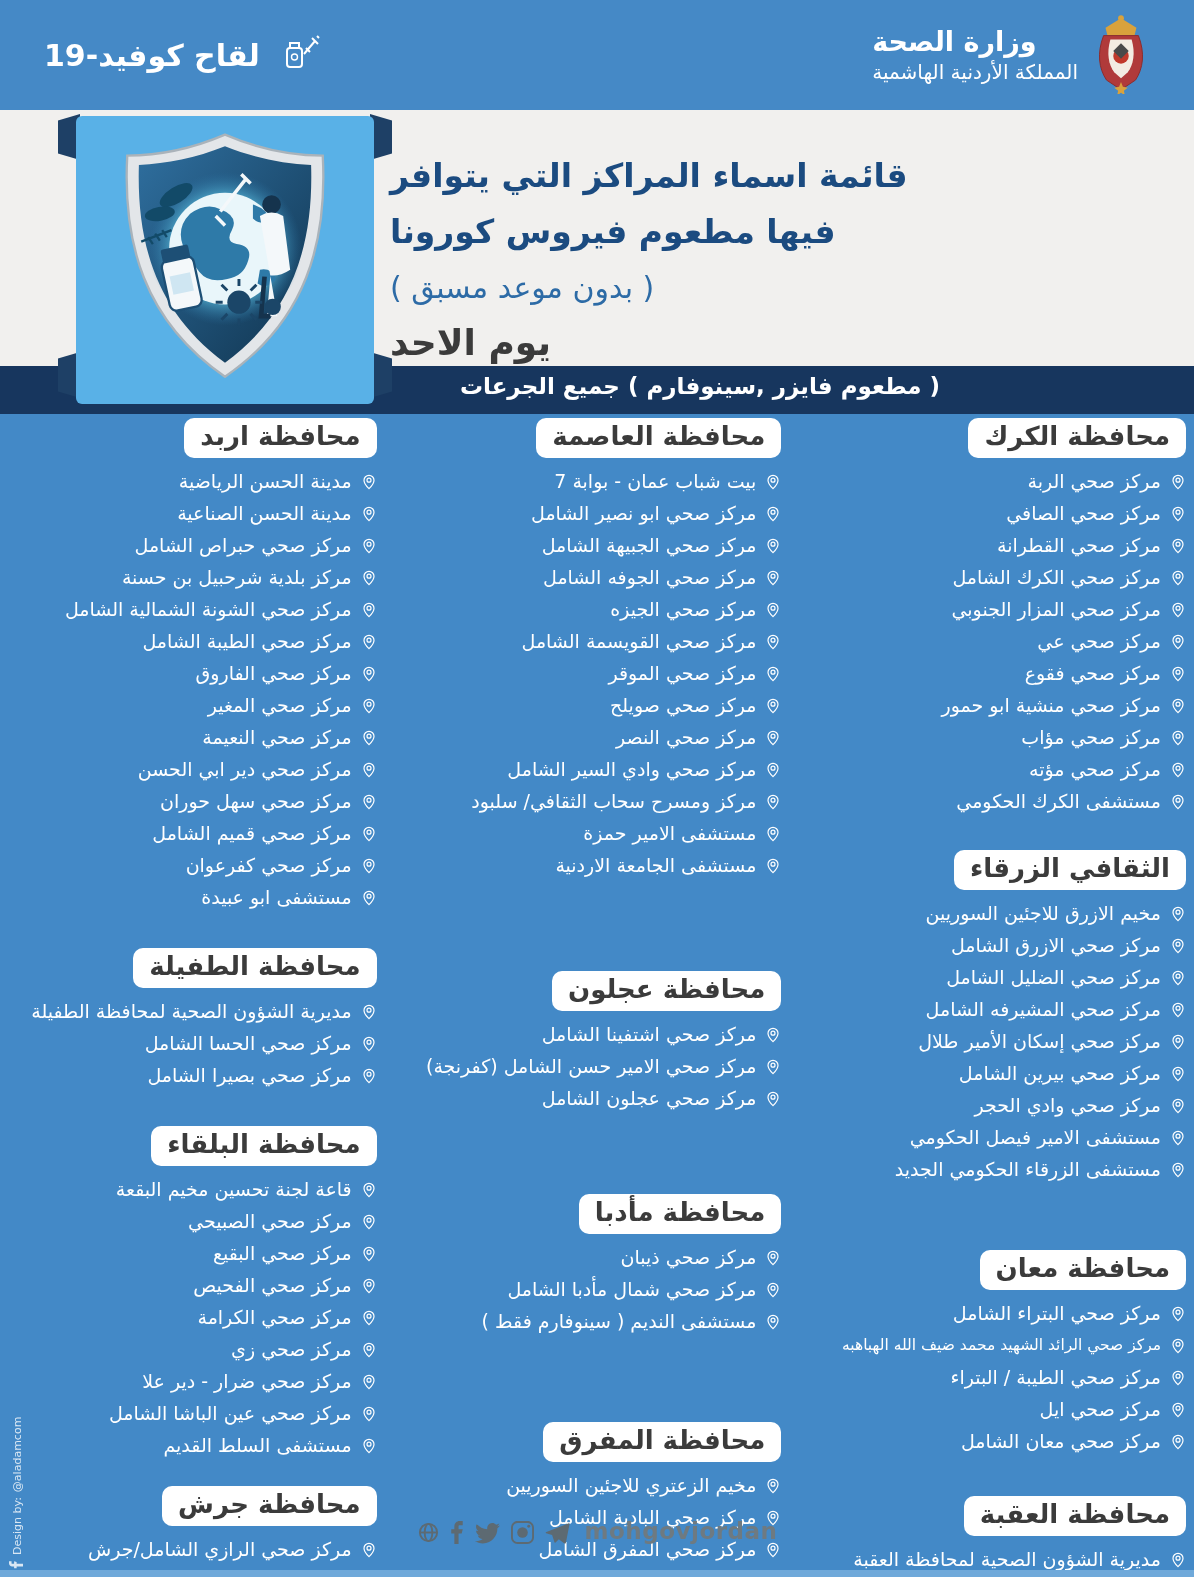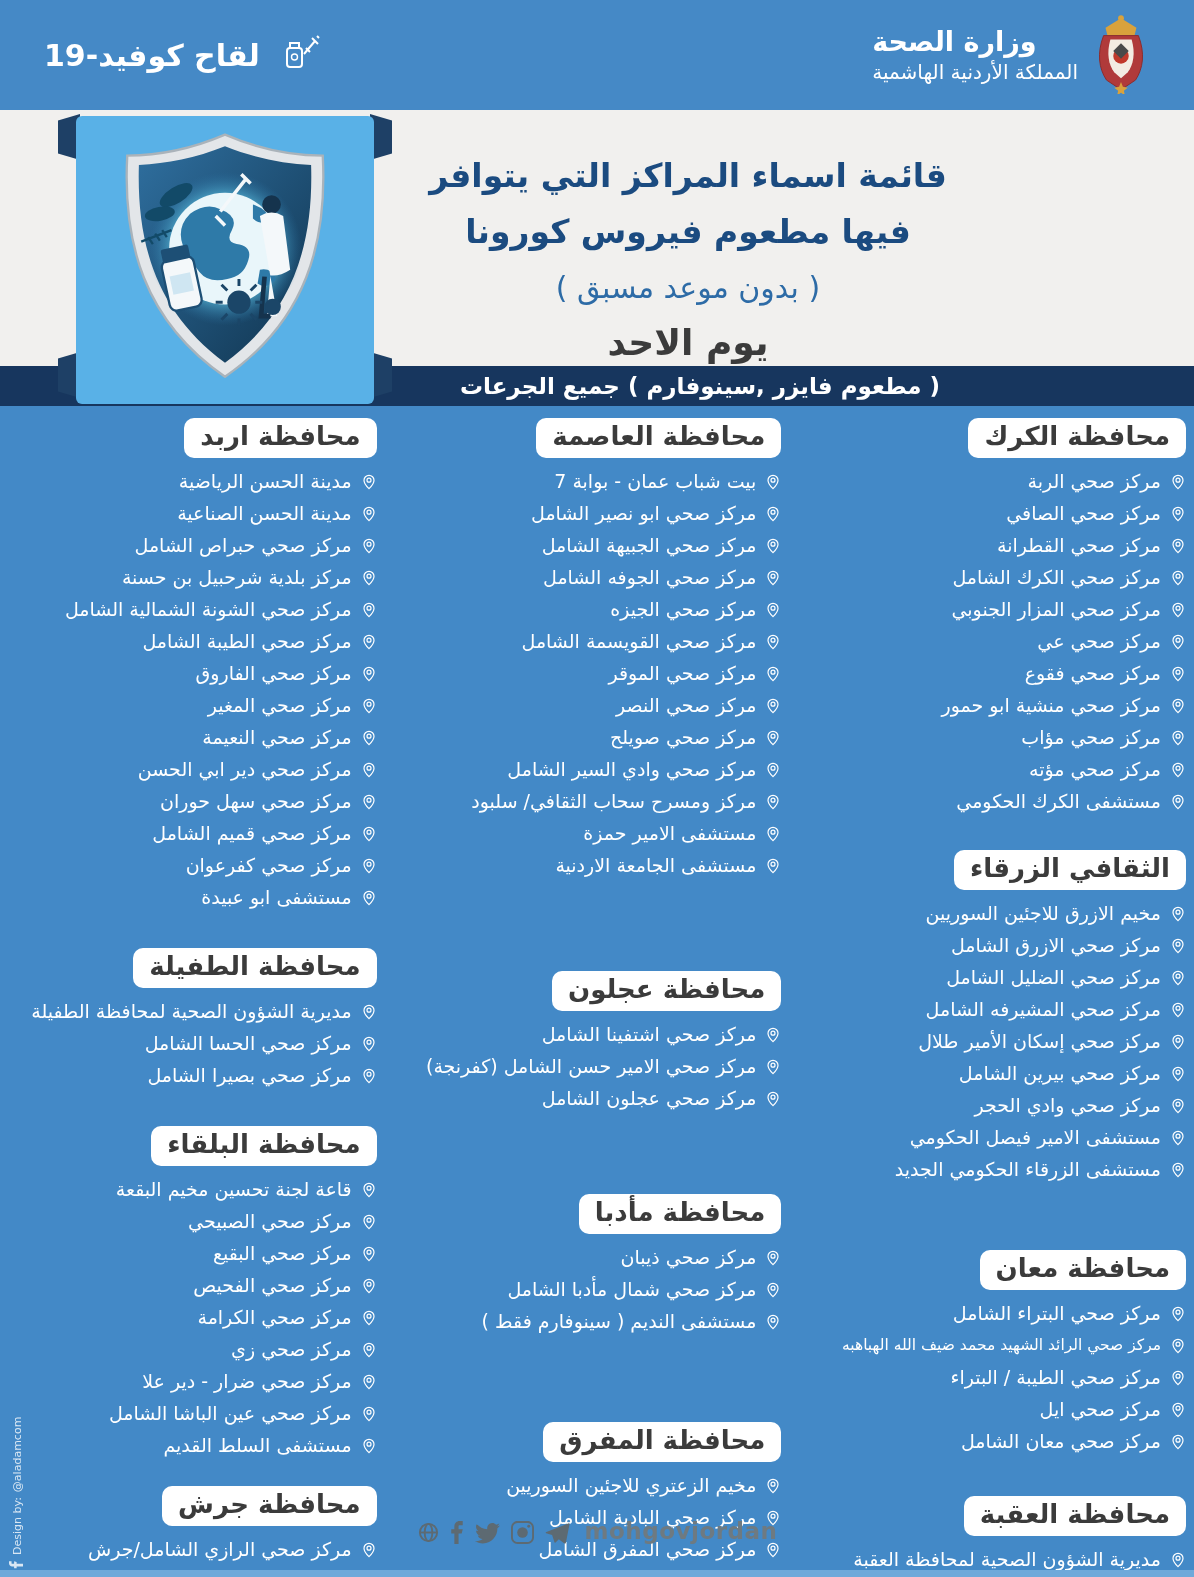--- a/index.html
+++ b/index.html
@@ -8,25 +8,25 @@
   
   .topbar{position:absolute;top:0;left:0;right:0;height:110px;background:#4589c6;
           display:flex;align-items:center;justify-content:space-between;padding:0 44px;box-sizing:border-box;}
   .ministry{display:flex;align-items:center;gap:14px;}
   .ministry-text{text-align:left;color:#ffffff;direction:rtl;}
   .ministry-name{font-size:27px;font-weight:bold;line-height:1.25;}
   .kingdom-name{font-size:20px;line-height:1.3;}
   .covid{display:flex;align-items:center;gap:22px;color:#fff;font-size:30px;font-weight:bold;}
   
   .hero{position:absolute;top:110px;left:0;right:0;height:256px;background:#f1f0ee;}
-  .titles{position:absolute;top:148px;left:378px;width:620px;text-align:center;}
+  .titles{position:absolute;top:148px;left:390px;width:620px;text-align:left;}
   .t1,.t2{font-size:33px;font-weight:bold;color:#1b4b80;line-height:56px;}
   .t3{font-size:30px;color:#2d6ba6;line-height:56px;}
   .tday{font-size:36px;font-weight:bold;color:#3b3b3b;line-height:54px;}
-  .vaccine-bar{position:absolute;top:366px;left:0;right:0;height:40px;background:#17365e;padding-left:20px;}
+  .vaccine-bar{position:absolute;top:366px;left:0;right:0;height:48px;background:#17365e;padding-left:20px;}
   .vaccine-bar-text{position:absolute;left:390px;width:620px;top:0;height:40px;line-height:40px;
                     text-align:center;color:#fff;font-size:23px;font-weight:bold;}
   
   .flap{position:absolute;width:22px;height:46px;background:#1e4066;z-index:1;}
   .flap.tl{left:58px;top:114px;clip-path:polygon(0 14%,100% 0,100% 100%,0 86%);}
   .flap.tr{left:370px;top:114px;clip-path:polygon(0 0,100% 14%,100% 86%,0 100%);}
   .flap.bl{left:58px;top:352px;clip-path:polygon(0 14%,100% 0,100% 100%,0 86%);}
   .flap.br{left:370px;top:352px;clip-path:polygon(0 0,100% 14%,100% 86%,0 100%);}
   .badge{position:absolute;left:76px;top:116px;width:298px;height:288px;background:#59b1e7;
          border-radius:6px;z-index:2;display:flex;align-items:center;justify-content:center;}
@@ -412,28 +412,28 @@
                   <path d="M12 2C7.9 2 4.5 5.3 4.5 9.4c0 5 6 11.2 7.5 12.6 1.5-1.4 7.5-7.6 7.5-12.6C19.5 5.3 16.1 2 12 2z"></path>
                   <circle cx="12" cy="9.3" r="3"></circle>
                 </svg></span>
               <span class="label">مركز صحي الموقر</span>
             </li>
             <li class="item">
               <span class="pin"><svg width="16" height="20" viewBox="0 0 24 24" fill="none" stroke="#fff" stroke-width="1.8">
                   <path d="M12 2C7.9 2 4.5 5.3 4.5 9.4c0 5 6 11.2 7.5 12.6 1.5-1.4 7.5-7.6 7.5-12.6C19.5 5.3 16.1 2 12 2z"></path>
                   <circle cx="12" cy="9.3" r="3"></circle>
                 </svg></span>
+              <span class="label">مركز صحي صويلح</span>
+            </li>
+            <li class="item">
+              <span class="pin"><svg width="16" height="20" viewBox="0 0 24 24" fill="none" stroke="#fff" stroke-width="1.8">
+                  <path d="M12 2C7.9 2 4.5 5.3 4.5 9.4c0 5 6 11.2 7.5 12.6 1.5-1.4 7.5-7.6 7.5-12.6C19.5 5.3 16.1 2 12 2z"></path>
+                  <circle cx="12" cy="9.3" r="3"></circle>
+                </svg></span>
               <span class="label">مركز صحي النصر</span>
-            </li>
-            <li class="item">
-              <span class="pin"><svg width="16" height="20" viewBox="0 0 24 24" fill="none" stroke="#fff" stroke-width="1.8">
-                  <path d="M12 2C7.9 2 4.5 5.3 4.5 9.4c0 5 6 11.2 7.5 12.6 1.5-1.4 7.5-7.6 7.5-12.6C19.5 5.3 16.1 2 12 2z"></path>
-                  <circle cx="12" cy="9.3" r="3"></circle>
-                </svg></span>
-              <span class="label">مركز صحي صويلح</span>
             </li>
             <li class="item">
               <span class="pin"><svg width="16" height="20" viewBox="0 0 24 24" fill="none" stroke="#fff" stroke-width="1.8">
                   <path d="M12 2C7.9 2 4.5 5.3 4.5 9.4c0 5 6 11.2 7.5 12.6 1.5-1.4 7.5-7.6 7.5-12.6C19.5 5.3 16.1 2 12 2z"></path>
                   <circle cx="12" cy="9.3" r="3"></circle>
                 </svg></span>
               <span class="label">مركز صحي وادي السير الشامل</span>
             </li>
             <li class="item">
               <span class="pin"><svg width="16" height="20" viewBox="0 0 24 24" fill="none" stroke="#fff" stroke-width="1.8">

